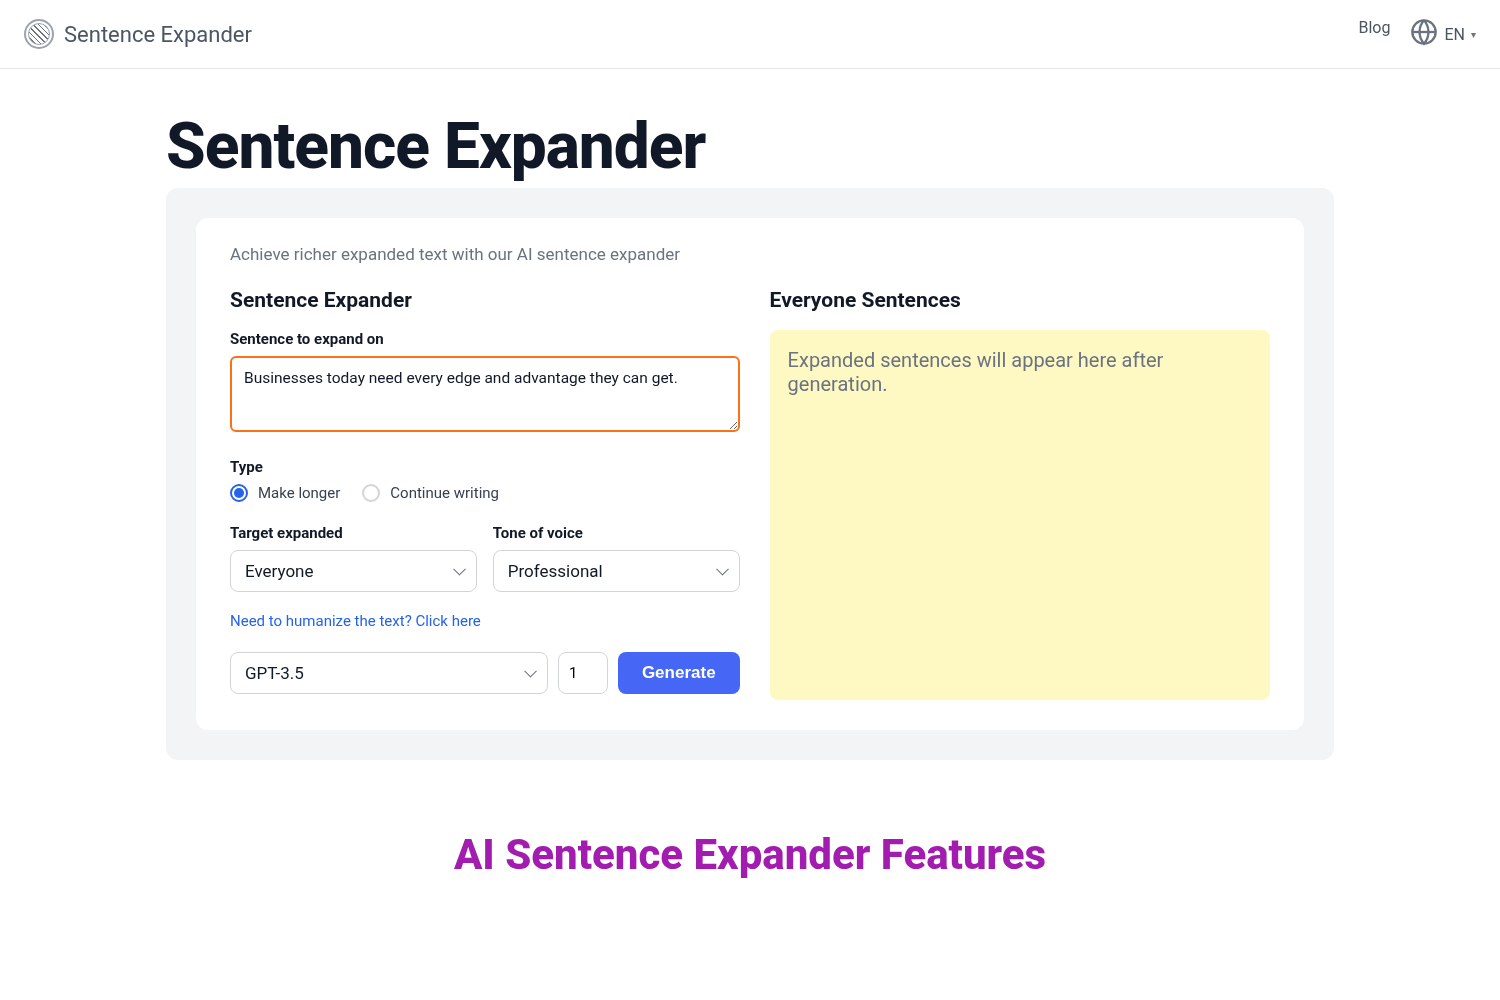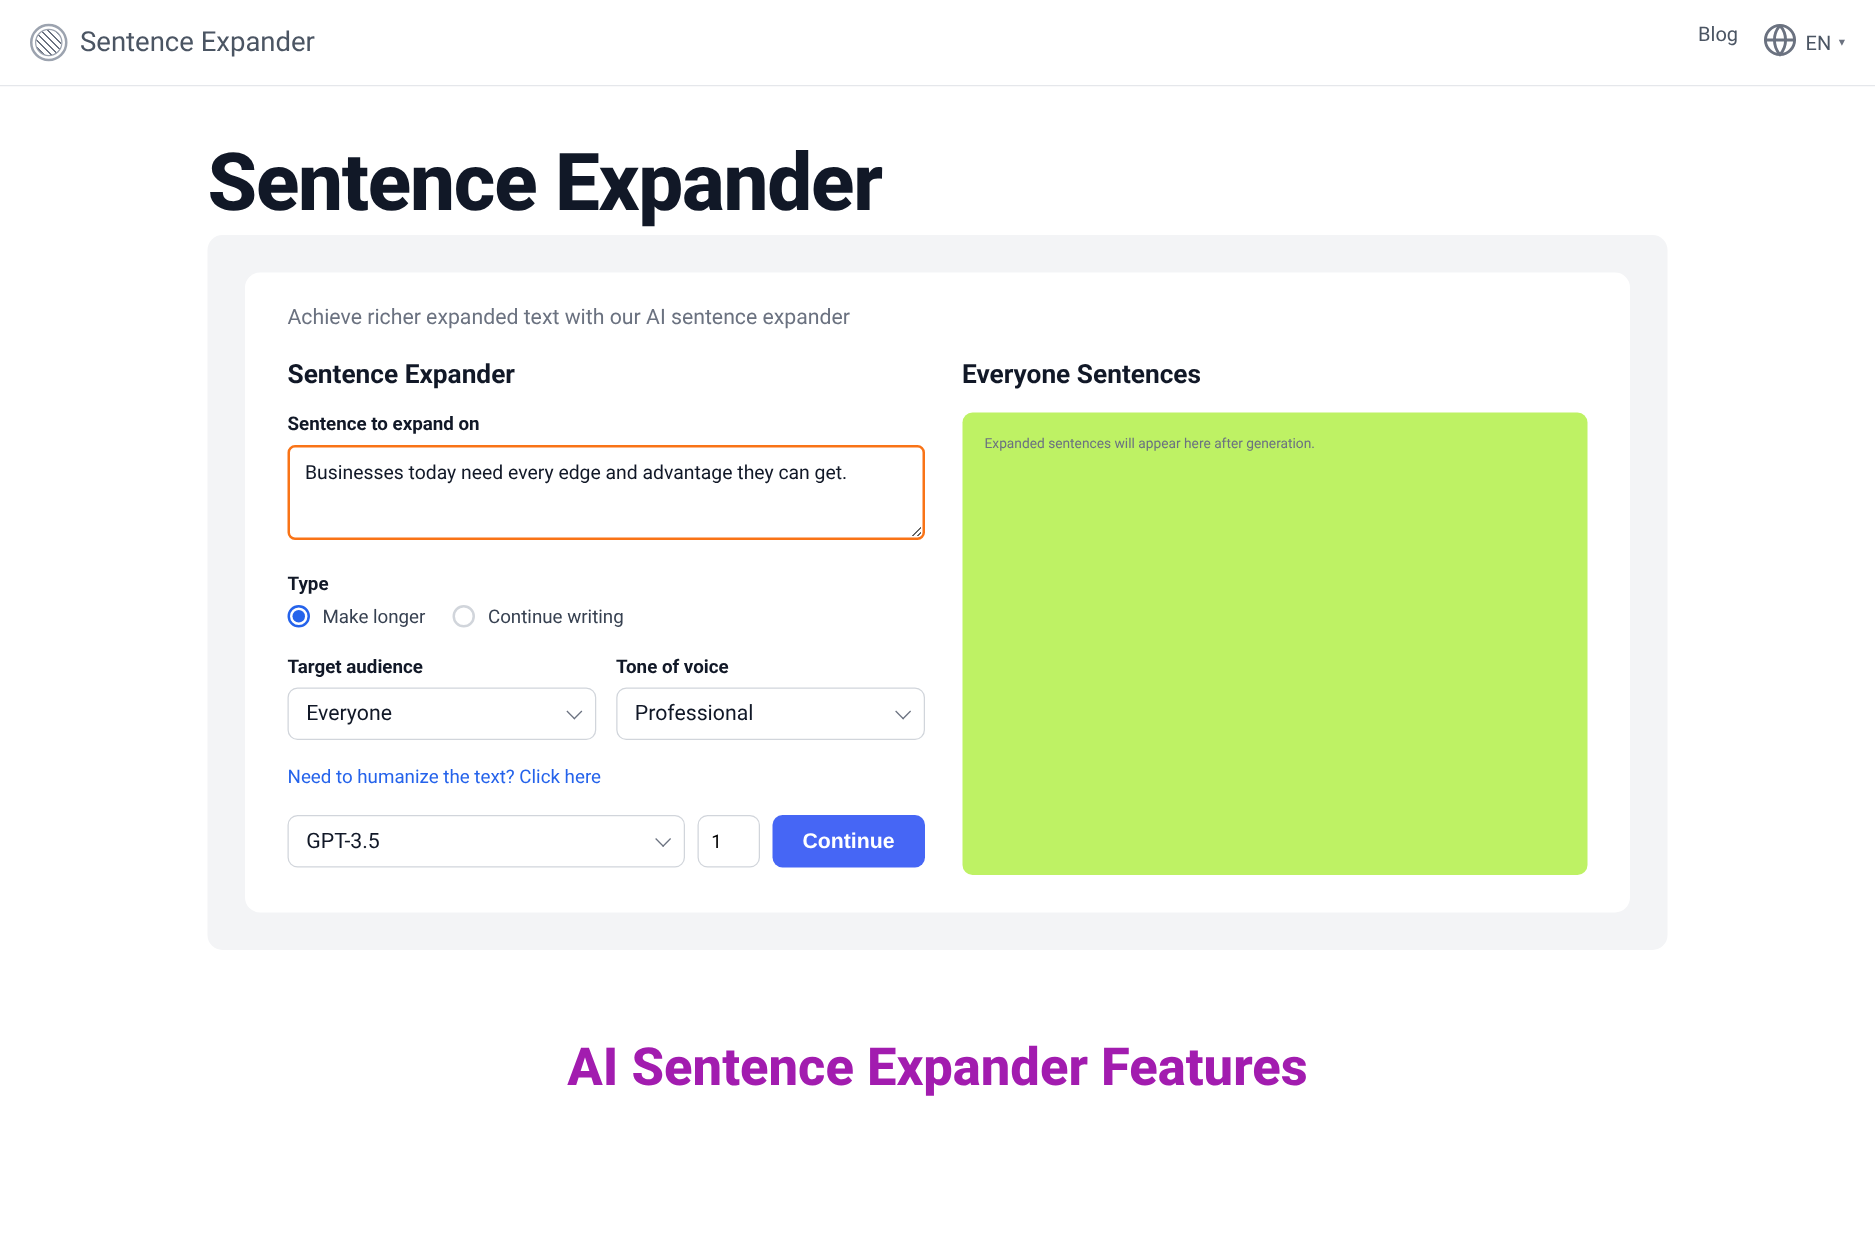--- a/index.html
+++ b/index.html
@@ -244,25 +244,25 @@
     border: none;
     border-radius: 8px;
     padding: 0 24px;
     font-size: 17px;
     font-weight: 600;
     cursor: pointer;
   }
 
   .output-box {
     flex: 1;
-    background: #bef264;
+    background: #fef9c3;
     border-radius: 8px;
     padding: 18px;
     color: #6b7280;
-    font-size: 11px;
+    font-size: 20px;
     min-height: 370px;
   }
 
   .features-heading {
     text-align: center;
     font-size: 42px;
     font-weight: 800;
     color: #a21caf;
     margin: 70px 0 40px 0;
   }
@@ -317,42 +317,42 @@
               </div>
               <div class="radio-item">
                 <span class="radio-dot"></span>
                 <span class="radio-label">Continue writing</span>
               </div>
             </div>
           </div>
 
           <div class="two-selects">
             <div>
-              <span class="label">Target audience</span>
+              <span class="label">Target expanded</span>
               <div class="select">
                 <span>Everyone</span>
               </div>
             </div>
             <div>
               <span class="label">Tone of voice</span>
               <div class="select">
                 <span>Professional</span>
               </div>
             </div>
           </div>
 
 
           <a class="humanize-link">Need to humanize the text? Click here</a>
 
           <div class="action-row">
             <div class="select model-select">
               <span>GPT-3.5</span>
             </div>
             <input class="qty" type="number" value="1" style="">
-            <button class="generate-btn">Continue</button>
+            <button class="generate-btn">Generate</button>
           </div>
         </div>
 
         <div class="col-right">
           <div class="section-heading">Everyone Sentences</div>
           <div class="output-box">
             <span>Expanded sentences will appear here after generation.</span>
           </div>
         </div>
       </div>

